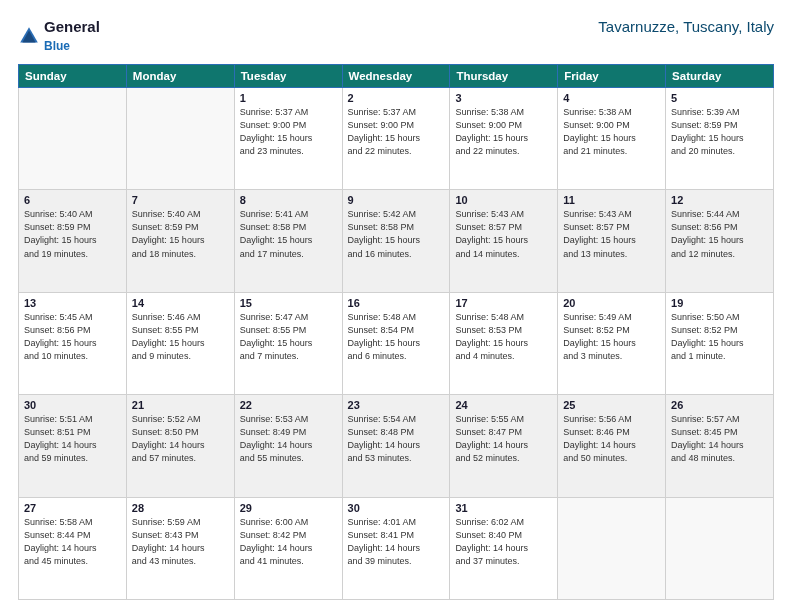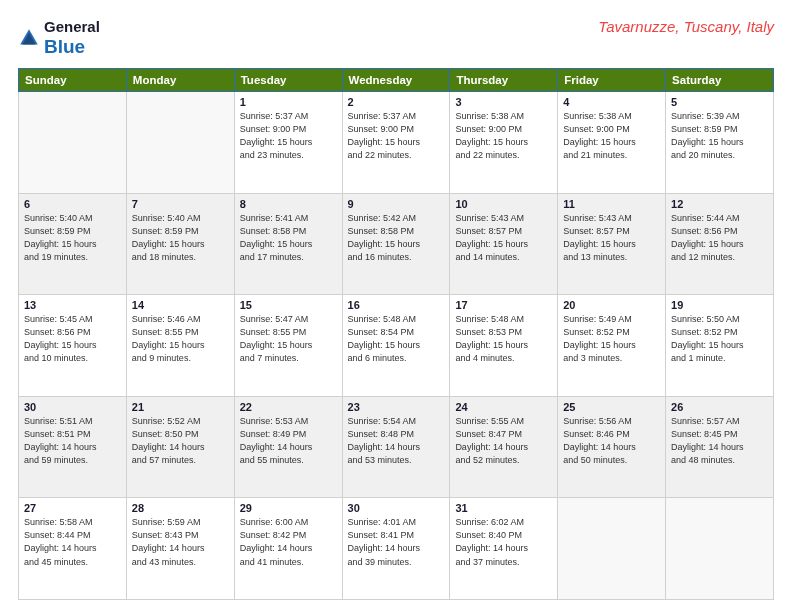--- a/index.html
+++ b/index.html
@@ -27,52 +27,51 @@
       display: flex;
       align-items: center;
       gap: 4px;
     }
     .logo-text-general {
       font-size: 15px;
       font-weight: bold;
       color: #1a1a2e;
     }
     .logo-text-blue {
-      font-size: 19px;
+      font-size: 12px;
       font-weight: bold;
       color: #1a6bb5;
     }
     .logo-icon {
       width: 22px;
       height: 22px;
     }
     .title-block {
       text-align: right;
     }
     .month-title {
       font-size: 36px;
       font-weight: bold;
       color: #1a1a2e;
       line-height: 1.1;
     }
     .location-title {
       font-size: 15px;
-      color: #ef4444;
+      color: #0c4a6e;
       font-weight: normal;
-      font-style: italic;
     }
     .calendar {
       flex: 1;
       border: 1px solid #ccc;
       border-collapse: collapse;
       width: 100%;
       table-layout: fixed;
     }
     .calendar th {
-      background-color: #4d7c0f;
+      background-color: #0f766e;
       color: #fff;
       font-size: 11.5px;
       font-weight: bold;
       padding: 5px 6px;
       text-align: left;
       border: 1px solid #2a6db5;
     }
     .calendar td {
       vertical-align: top;
       border: 1px solid #d0d0d0;

